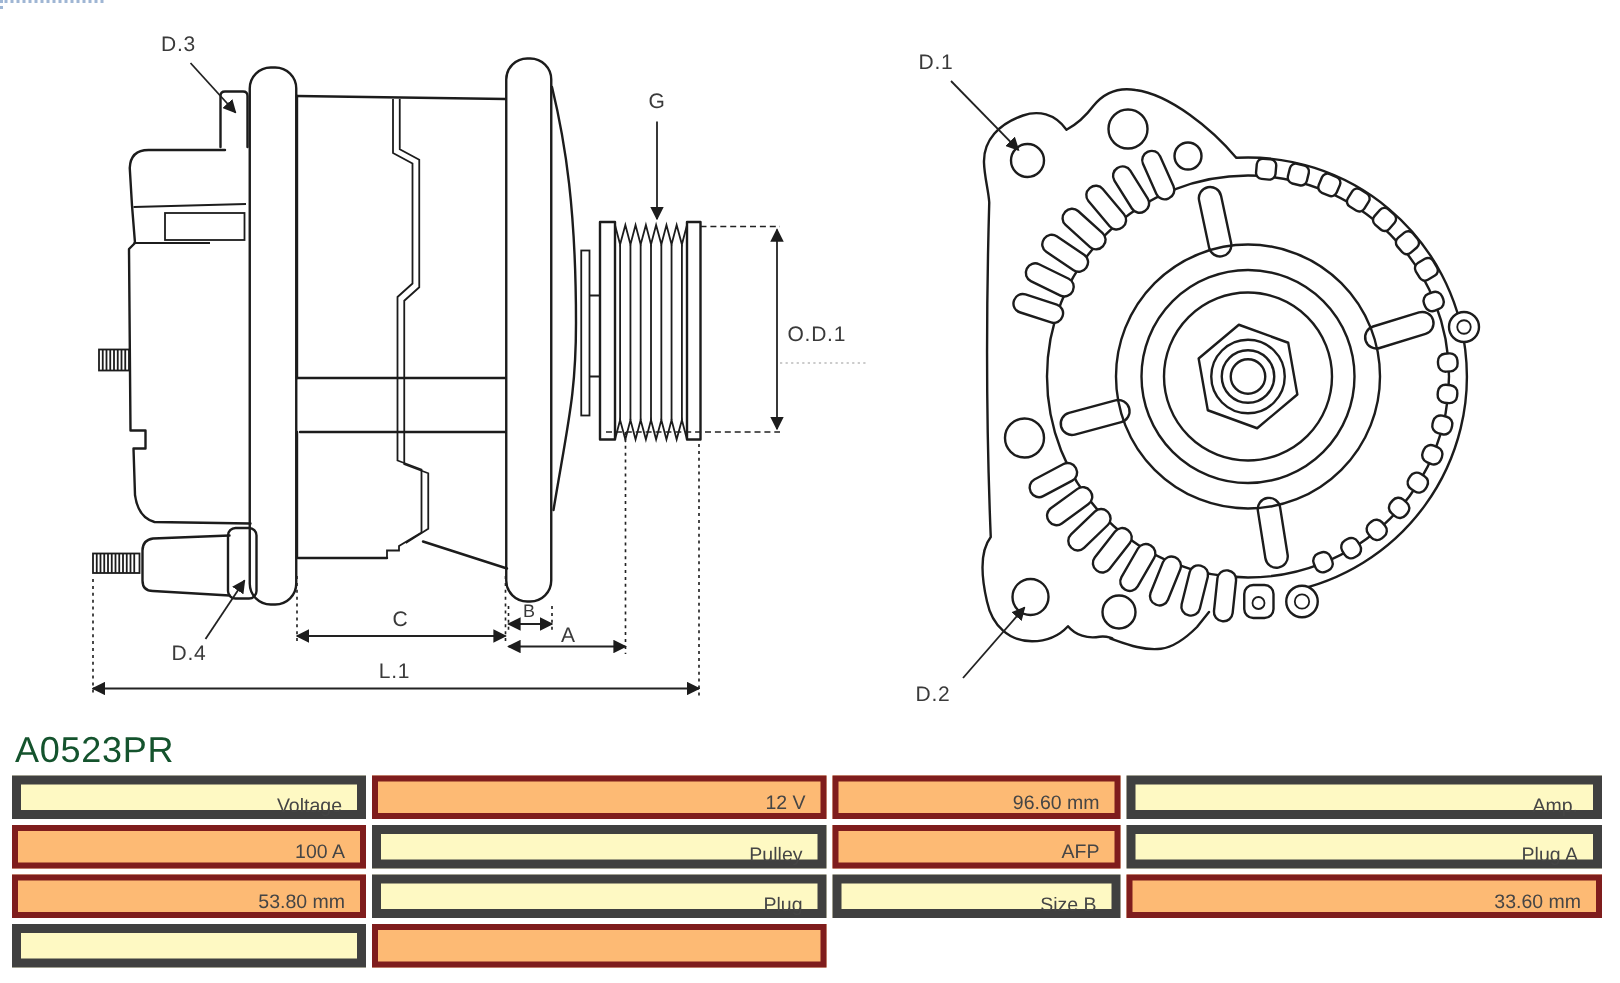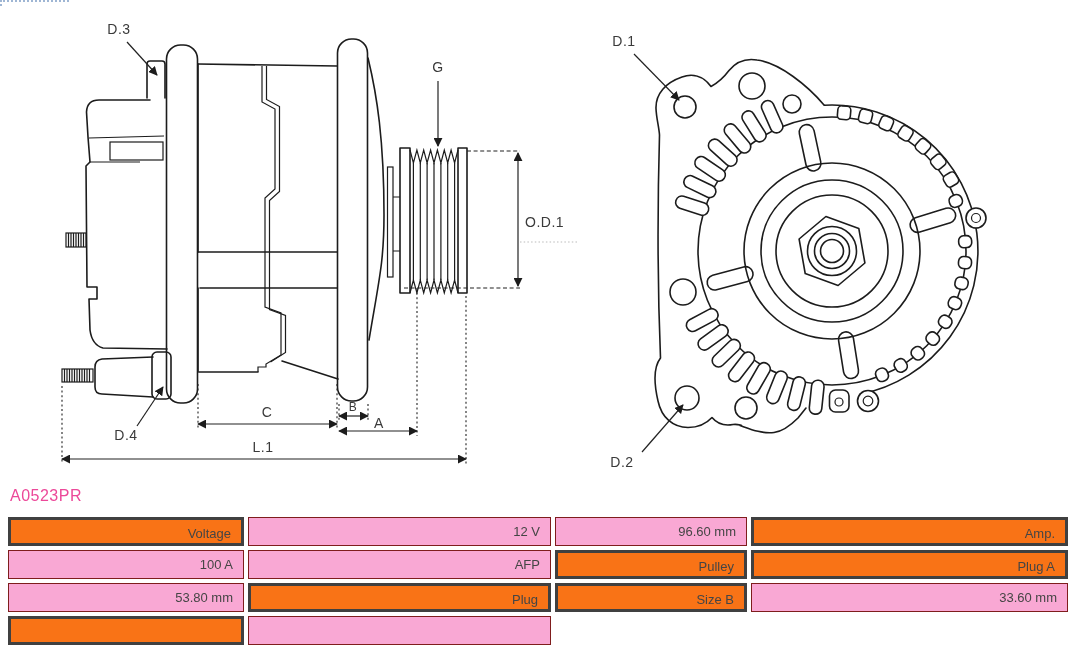--- a/index.html
+++ b/index.html
@@ -10,28 +10,28 @@
   #diagram-svg{position:absolute;left:0;top:0;}
   svg text{font-family:"Liberation Sans",sans-serif;font-size:14px;fill:#3a3a3a;letter-spacing:.5px;}
   svg .sm{font-size:12px;}
   .ln{stroke:#1c1c1c;stroke-width:1.6;fill:none;stroke-linejoin:round;stroke-linecap:round;}
   .thin{stroke:#1c1c1c;stroke-width:1.2;fill:none;}
   .dim{stroke:#222;stroke-width:1.2;fill:none;}
   .ext{stroke:#222;stroke-width:1.1;fill:none;stroke-dasharray:2 2.6;}
   .ref{stroke:#222;stroke-width:1.1;fill:none;stroke-dasharray:4 2.6;}
   .faint{stroke:#bbb;stroke-width:1;fill:none;stroke-dasharray:1.5 2.2;}
   .wfill{fill:#ffffff;stroke:#1c1c1c;stroke-width:1.6;}
-  #part-number{position:absolute;left:10px;top:487px;font-size:16px;color:#ec4899;
+  #part-number{position:absolute;left:10px;top:487px;font-size:24px;color:#14532d;
          letter-spacing:.5px;}
   #spec-table{position:absolute;left:8px;top:517px;display:grid;
          grid-template-columns:236px 303px 192px 317px;column-gap:4px;row-gap:4px;}
   .cell{height:29px;line-height:27px;box-sizing:border-box;font-size:13px;
         text-align:right;padding-right:10px;color:#454545;}
-  .cell.lab{background:#f97316;border:3px solid #404040;}
-  .cell.val{background:#f9a8d4;border:1px solid #7f1d1d;}
+  .cell.lab{background:#fef9c3;border:6px solid #404040;}
+  .cell.val{background:#fdba74;border:4px solid #7f1d1d;}
 </style>
 </head>
 <body>
 
 <div id="stage">
 
   <div id="corner-artifact"></div>
 
   <svg id="diagram-svg" width="1080" height="485" viewBox="0 0 1080 485">
     <defs>
@@ -230,22 +230,22 @@
 
   <div id="part-number">A0523PR</div>
 
   <div id="spec-table">
     <div class="cell lab">Voltage</div>
     <div class="cell val">12 V</div>
     <div class="cell val">96.60 mm</div>
 
     <div class="cell lab">Amp.</div>
     <div class="cell val">100 A</div>
+    <div class="cell lab">Pulley</div>
     <div class="cell val">AFP</div>
-    <div class="cell lab">Pulley</div>
 
     <div class="cell lab">Plug A</div>
     <div class="cell val">53.80 mm</div>
     <div class="cell lab">Plug</div>
 
     <div class="cell lab">Size B</div>
     <div class="cell val">33.60 mm</div>
     <div class="cell lab"></div>
     <div class="cell val"></div>
   </div>

